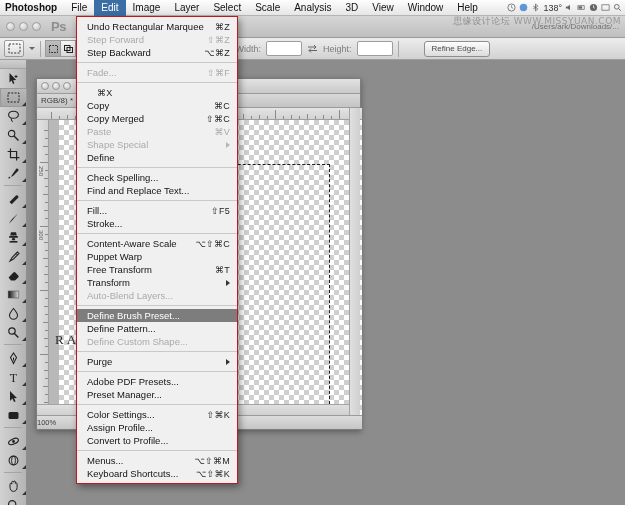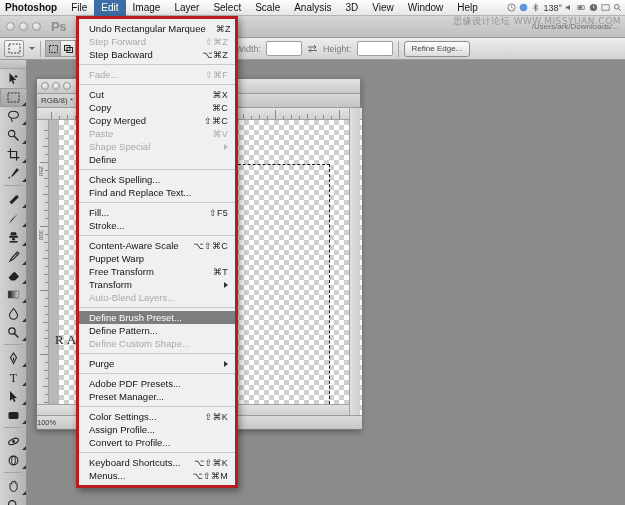--- a/index.html
+++ b/index.html
@@ -85,21 +85,21 @@
     width:36px;height:15px;background:#fff;border:1px solid #9d9d9d;border-radius:2px;
   }
   .ob-select{
     height:16px; min-width:34px; border:1px solid #9b9b9b; border-radius:2px;
     background:linear-gradient(#fafafa,#e2e2e2);
     display:flex; align-items:center; justify-content:flex-end; padding-right:2px;
   }
   .ob-btn{
     height:16px;padding:0 7px;border:1px solid #8e8e8e;border-radius:3px;
     background:linear-gradient(#fdfdfd,#dcdcdc); color:#4a4a4a; font-size:8px;
-    display:flex;align-items:center;
+    display:flex;align-items:center;margin-left:20px;
   }
   .tiny-arrow{ width:0;height:0;border-left:3px solid transparent;border-right:3px solid transparent;border-top:3px solid #666;}
 
   
   #toolbar{
     position:absolute; left:0; top:44px; width:27px; height:445px;
     background:linear-gradient(90deg,#d2d2d2,#c2c2c2 55%,#b4b4b4);
     border-right:1px solid #8f8f8f;
   }
   #toolbar .grip{
@@ -184,21 +184,21 @@
   #doc-status .vdiv{ width:1px;height:10px;background:#a5a5a5; }
   #doc-status .info{ padding-left:5px; color:#4a4a4a; }
   .scroll-v{ position:absolute; right:0; top:29px; width:11px; bottom:14px;
     background:linear-gradient(90deg,#e0e0e0,#d0d0d0); border-left:1px solid #a4a4a4;}
   .scroll-h{ position:absolute; left:0; bottom:14px; height:11px; right:11px;
     background:linear-gradient(#e0e0e0,#d0d0d0); border-top:1px solid #a4a4a4;}
 
   
   #edit-menu{
     position:absolute; left:76px; top:16px; width:162px;
-    background:#f0f0f0; border:3px solid #b91c1c;
+    background:#f0f0f0; border:1px solid #b91c1c;
     box-shadow:2px 3px 7px rgba(0,0,0,.4);
     padding:3px 0 3px 0; z-index:80;
     font-size:9.5px; color:#131313;
   }
   .mrow{
     height:13px; display:flex; align-items:center;
     padding:0 7px 0 10px; white-space:nowrap;
   }
   .mrow .lbl{ flex:1; }
   .mrow .key{ font-size:9px; color:#242424; letter-spacing:.3px; margin-left:10px;}
@@ -653,21 +653,20 @@
       <span class="lbl">Step Backward</span>
       <span class="key">⌥⌘Z</span>
     </div>
     <div class="msep"></div>
     <div class="mrow dim">
       <span class="lbl">Fade...</span>
       <span class="key">⇧⌘F</span>
     </div>
     <div class="msep"></div>
     <div class="mrow">
-      <span class="lbl">Cut</span>
       <span class="key">⌘X</span>
     </div>
     <div class="mrow">
       <span class="lbl">Copy</span>
       <span class="key">⌘C</span>
     </div>
     <div class="mrow">
       <span class="lbl">Copy Merged</span>
       <span class="key">⇧⌘C</span>
     </div>
@@ -744,20 +743,20 @@
       <span class="key">⇧⌘K</span>
     </div>
     <div class="mrow">
       <span class="lbl">Assign Profile...</span>
     </div>
     <div class="mrow">
       <span class="lbl">Convert to Profile...</span>
     </div>
     <div class="msep"></div>
     <div class="mrow">
+      <span class="lbl">Menus...</span>
+      <span class="key">⌥⇧⌘M</span>
+    </div>
+    <div class="mrow">
       <span class="lbl">Keyboard Shortcuts...</span>
       <span class="key">⌥⇧⌘K</span>
     </div>
-    <div class="mrow">
-      <span class="lbl">Menus...</span>
-      <span class="key">⌥⇧⌘M</span>
-    </div>
   </div>
 
 </body></html>

